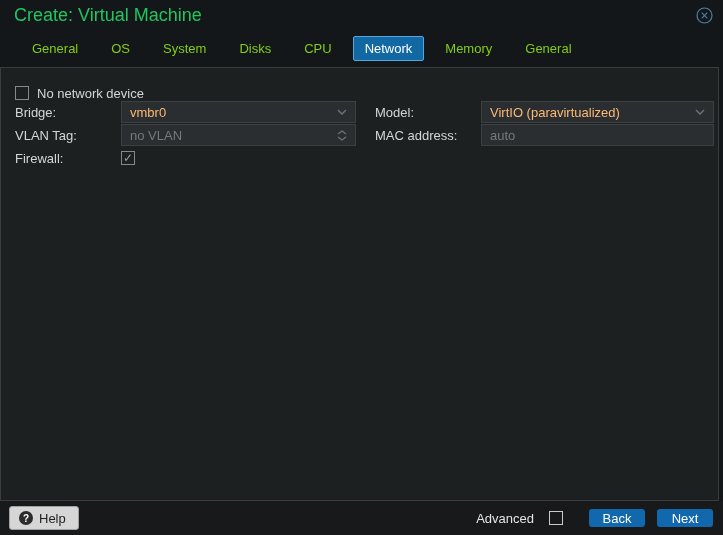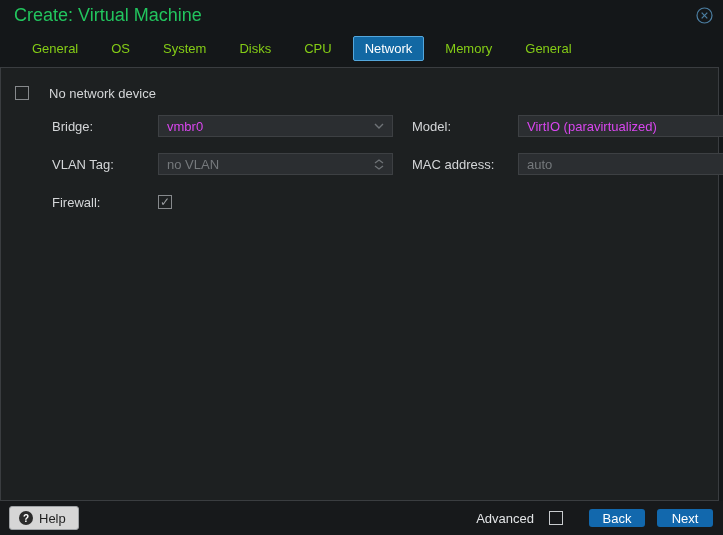--- a/index.html
+++ b/index.html
@@ -72,45 +72,43 @@
     font-size:12px;
     line-height:1;
     cursor:pointer;
     flex:none;
   }
   .checkbox.checked::after { content:"\2713"; }
 
   .toprow {
     display:flex;
     align-items:center;
-    gap:20px;
-    margin-bottom:14px;
+    gap:8px;
     height:16px;
   }
 
   .form-grid {
     display:grid;
     grid-template-columns:106px 235px 19px 106px 233px;
     grid-auto-rows:22px;
-    row-gap:16px;
-    align-items:center;
-    margin-left:37px;
+    row-gap:1px;
+    align-items:center;
   }
   .flabel { color:#d4d6d8; }
   .field {
     height:22px;
     background:#2b2e31;
     border:1px solid #3d4043;
     display:flex;
     align-items:center;
     padding:0 6px 0 8px;
     cursor:text;
     overflow:hidden;
   }
-  .field .val { flex:1; color:#d946ef; }
+  .field .val { flex:1; color:#fdba74; }
   .field .placeholder { color:#75797c; }
   .field.disabled { cursor:default; }
   .trigger {
     display:flex; flex-direction:column;
     align-items:center; justify-content:center;
     gap:1px;
     width:14px; flex:none;
   }
   .chev { display:block; }
 

